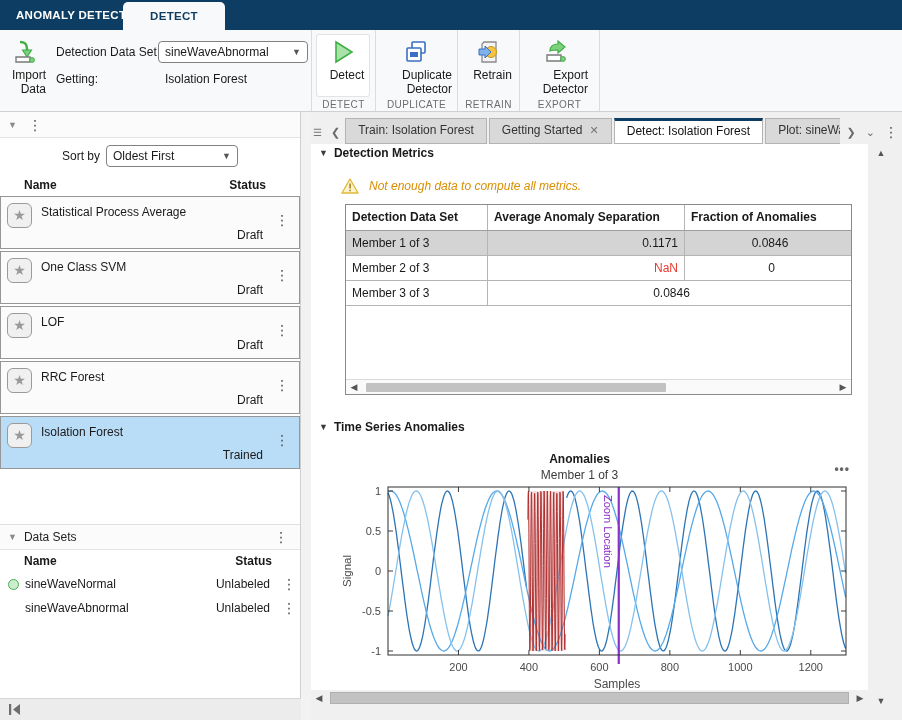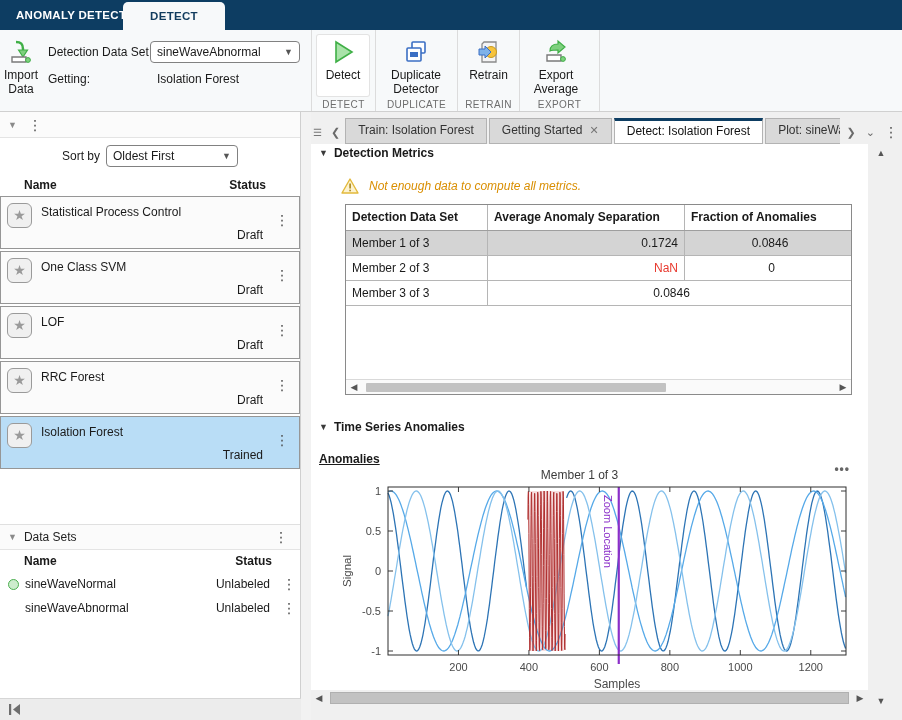--- a/index.html
+++ b/index.html
@@ -17,21 +17,21 @@
     background:#f7f9fa; border-radius:5px 5px 0 0; color:#123c5e; font-weight:bold;
     font-size:11.5px; text-align:center; line-height:28px; letter-spacing:.3px; }
   
   .ribbon { position:absolute; top:30px; left:0; right:0; height:82px; background:#f7f9fa;
     border-bottom:1px solid #d0d0d0; display:flex; }
   .rgroup { position:relative; height:100%; border-right:1px solid #dcdcdc; padding:4px 4px 14px 4px; display:flex; }
   .rgroup-label { position:absolute; bottom:1px; left:0; right:0; text-align:center;
     color:#6d6d6d; font-size:10px; letter-spacing:.4px; white-space:nowrap; }
   .bigbtn { width:62px; display:flex; flex-direction:column; align-items:center; justify-content:flex-start;
     padding-top:5px; border-radius:3px; cursor:default; }
-  .bigbtn .blabel { text-align:center; line-height:14px; margin-top:3px; }
+  .bigbtn .blabel { text-align:right; line-height:14px; margin-top:3px;margin-left:8px; }
   .bigbtn.hl { background:#ffffff; box-shadow:0 0 0 1px #e3e3e3 inset; }
   .fields { display:flex; flex-direction:column; justify-content:flex-start; padding:6px 8px 0 10px; }
   .field-row { display:flex; align-items:center; height:24px; margin-bottom:3px; }
   .field-label { width:102px; }
   .combo { width:150px; height:22px; border:1px solid #818181; border-radius:4px; background:#fff;
     display:flex; align-items:center; padding:0 6px; }
   .combo .cval { flex:1; }
   .caret { color:#555; font-size:9px; }
   .plainval { width:150px; padding-left:7px; }
   
@@ -91,21 +91,21 @@
   .nanval { color:#e8392e; }
   .clip6 { margin-right:-4px; }
   .clip0 { margin-right:-7px; }
   .tbl-hscroll { position:absolute; bottom:0; left:0; right:0; height:15px; background:#fafafa;
     border-top:1px solid #d9d9d9; display:flex; align-items:center; }
   .scroll-arrow { width:16px; text-align:center; color:#555; font-size:9px; }
   .tbl-thumb { margin-left:4px; width:300px; height:9px; background:#c2c2c2; border-radius:1px; }
   .tbl-sp { flex:1; }
   
   .ts-hdr { position:absolute; top:276px; left:0; }
-  .chart-title { position:absolute; top:308px; left:8px; right:20px; text-align:left; font-weight:bold;text-decoration:underline; }
+  .chart-title { position:absolute; top:308px; left:0; right:20px; text-align:center; font-weight:bold; }
   .chart-subtitle { position:absolute; top:324px; left:0; right:20px; text-align:center; color:#3c3c3c; }
   .chart-menu { position:absolute; top:318px; right:18px; color:#666; font-weight:bold; letter-spacing:1px; }
   .plot-wrap { position:absolute; top:340px; left:0; }
   svg { font-family:"Liberation Sans", sans-serif; }
   
   .main-hscroll { position:absolute; bottom:14px; left:0; right:34px; height:16px; background:#f0f0f0;
     display:flex; align-items:center; }
   .main-thumb { margin-left:3px; flex:1; height:12px; background:#c2c2c2; border:1px solid #b0b0b0; margin-right:3px; }
   .vscroll { position:absolute; top:36px; right:12px; width:18px; bottom:14px; }
   .vs-up { position:absolute; top:0; left:0; width:18px; text-align:center; color:#555; font-size:9px; }
@@ -182,21 +182,21 @@
       <div class="rgroup-label">RETRAIN</div>
     </div>
 
     <div class="rgroup" style="width:80px;">
       <div class="bigbtn" style="width:64px;">
         <svg class="icn" width="26" height="26" viewBox="0 0 26 26">
           <path d="M7 12 c0 -5 3 -7 8 -7 l0 -3 7 6 -7 6 0 -3 c-4 0 -6 0 -8 1 z" fill="#7ed07e" stroke="#3faf46" stroke-width="1.2"></path>
           <path d="M4 16 h14 v6 h-14 z" fill="#ffffff" stroke="#7a7a7a" stroke-width="1.4"></path>
           <circle cx="20" cy="20" r="2.4" fill="#7ed07e" stroke="#3faf46" stroke-width="1"></circle>
         </svg>
-        <div class="blabel">Export Average</div>
+        <div class="blabel">Export Detector</div>
       </div>
       <div class="rgroup-label">EXPORT</div>
     </div>
     <div class="rgroup" style="flex:1; border-right:none;"></div>
   </div>
 
   <div class="left">
     <div class="panel-header">
       <span class="tri">▼</span>
       <span class="dots">⋮</span>
@@ -208,21 +208,21 @@
         <span class="caret">▼</span>
       </div>
     </div>
     <div class="cols">
       <span class="cname">Name</span>
       <span class="cstatus">Status</span>
     </div>
 
     <div class="drow">
       <div class="star-btn">★</div>
-      <span class="dname">Statistical Process Control</span>
+      <span class="dname">Statistical Process Average</span>
       <span class="dstatus">Draft</span>
       <span class="dots">⋮</span>
     </div>
     <div class="drow">
       <div class="star-btn">★</div>
       <span class="dname">One Class SVM</span>
       <span class="dstatus">Draft</span>
       <span class="dots">⋮</span>
     </div>
     <div class="drow">
@@ -307,21 +307,21 @@
       </div>
 
       <div class="mtable">
         <div class="trow thead">
           <div class="tcell c1">Detection Data Set</div>
           <div class="tcell c2" style="text-align:left;">Average Anomaly Separation</div>
           <div class="tcell c3" style="text-align:left;">Fraction of Anomalies</div>
         </div>
         <div class="trow sel">
           <div class="tcell c1">Member 1 of 3</div>
-          <div class="tcell c2">0.1724</div>
+          <div class="tcell c2">0.1171</div>
           <div class="tcell c3"><span class="clip6" style="display:inline-block;">0.0846</span></div>
         </div>
         <div class="trow">
           <div class="tcell c1">Member 2 of 3</div>
           <div class="tcell c2 nanval">NaN</div>
           <div class="tcell c3"><span class="clip0" style="display:inline-block;">0</span></div>
         </div>
         <div class="trow">
           <div class="tcell c1">Member 3 of 3</div>
           <div class="tcell c3"><span class="clip6" style="display:inline-block;">0.0846</span></div>

